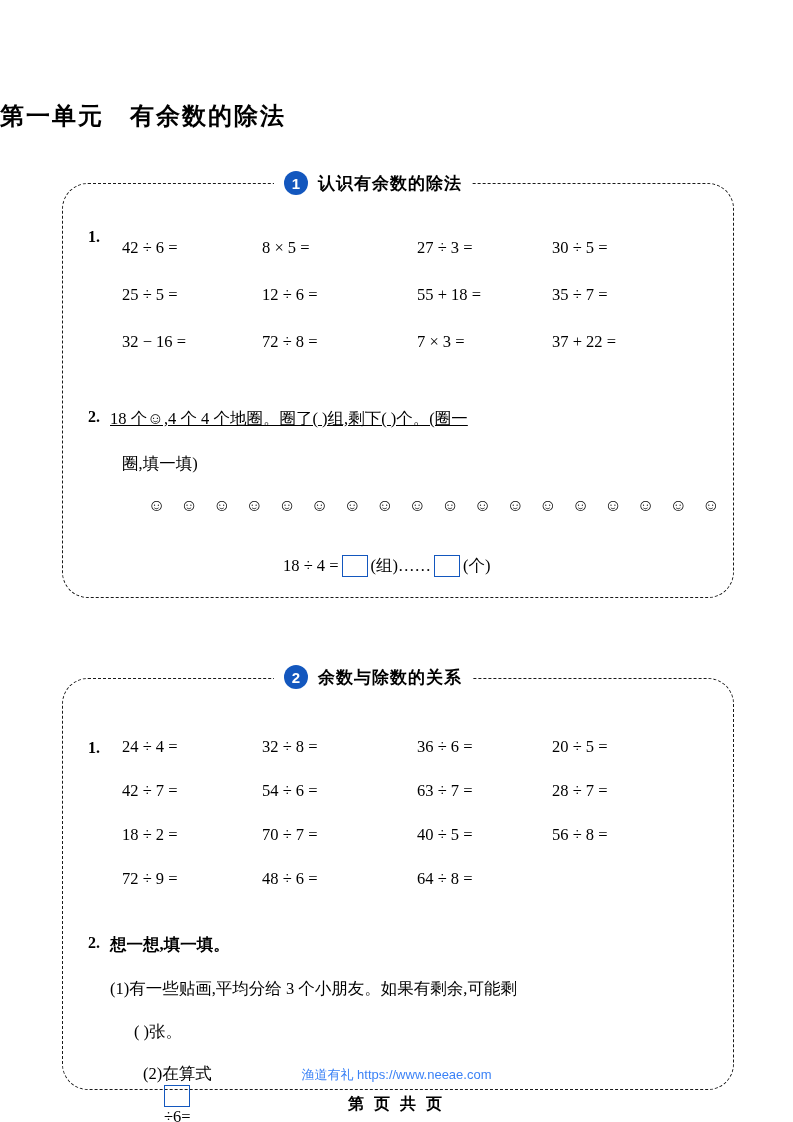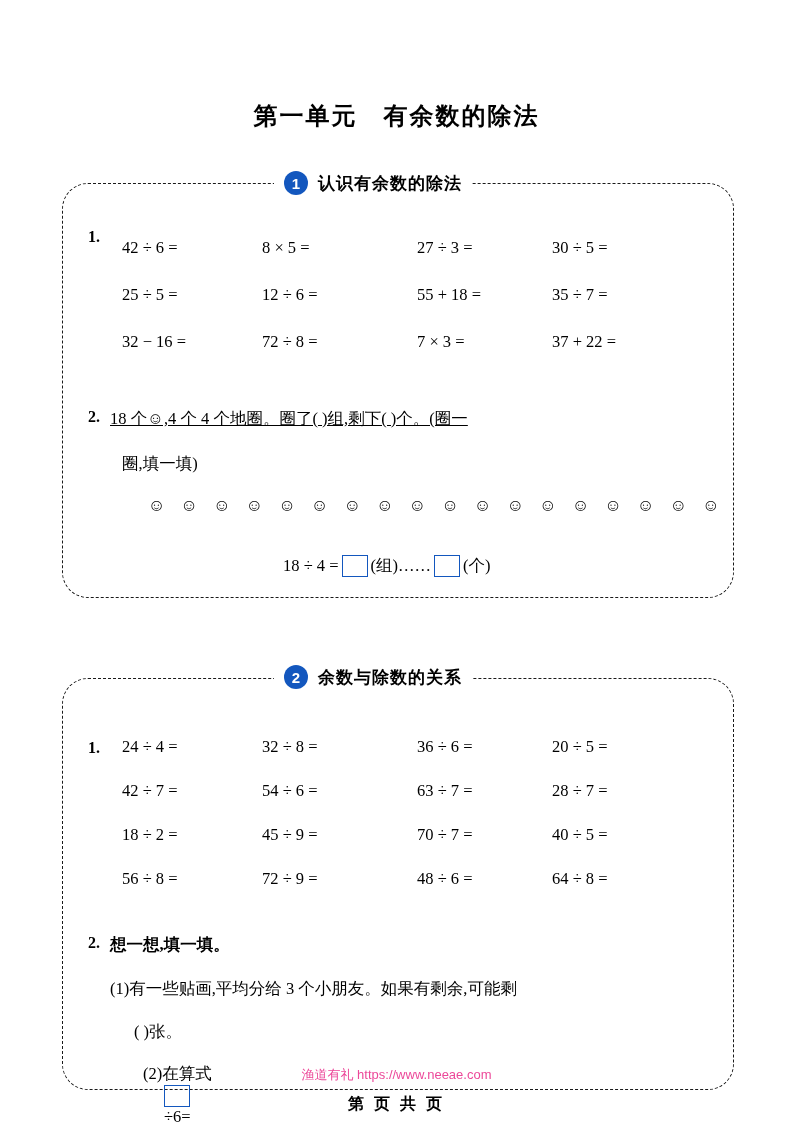--- a/index.html
+++ b/index.html
@@ -19,21 +19,21 @@
     position: absolute;
     left: 0; top: 0;
     width: 793px;
     height: 1122px;
   }
   .doc-title {
     position: absolute;
     top: 100px;
     left: 0;
     width: 793px;
-    text-align: center;
+    text-align: left;
     font-family: "Liberation Serif", serif;
     font-weight: bold;
     font-size: 24px;
     letter-spacing: 2px;
   }
   .doc-title .gap {
     display: inline-block;
     width: 26px;
   }
 
@@ -171,21 +171,21 @@
     position: absolute;
     left: 0;
     top: 1066px;
     width: 793px;
     text-align: center;
     font-size: 13px;
     color: #9aa0a6;
     font-family: "Liberation Sans", sans-serif;
     pointer-events: none;
   }
-  .watermark .wm-red { color: #ec4899; }
+  .watermark .wm-red { color: #3b82f6; }
 </style>
 </head>
 <body>
 
 <div class="page">
 
   <div class="doc-title">
     <span>第一单元</span><span class="gap"></span><span>有余数的除法</span>
   </div>
 
@@ -239,21 +239,20 @@
   <div class="grid" id="grid2">
     <div class="cell">24 ÷ 4 =</div>
     <div class="cell">32 ÷ 8 =</div>
     <div class="cell">36 ÷ 6 =</div>
     <div class="cell">20 ÷ 5 =</div>
     <div class="cell">42 ÷ 7 =</div>
     <div class="cell">54 ÷ 6 =</div>
     <div class="cell">63 ÷ 7 =</div>
     <div class="cell">28 ÷ 7 =</div>
     <div class="cell">18 ÷ 2 =</div>
-    <div class="cell">45 ÷ 9 =</div>
     <div class="cell">70 ÷ 7 =</div>
     <div class="cell">40 ÷ 5 =</div>
     <div class="cell">56 ÷ 8 =</div>
     <div class="cell">72 ÷ 9 =</div>
     <div class="cell">48 ÷ 6 =</div>
     <div class="cell">64 ÷ 8 =</div>
   </div>
 
   <div class="qnum" style="left:88px; top:934px;">2.</div>
   <div class="text-line" style="left:110px; top:934px; font-weight:bold;">想一想,填一填。</div>

